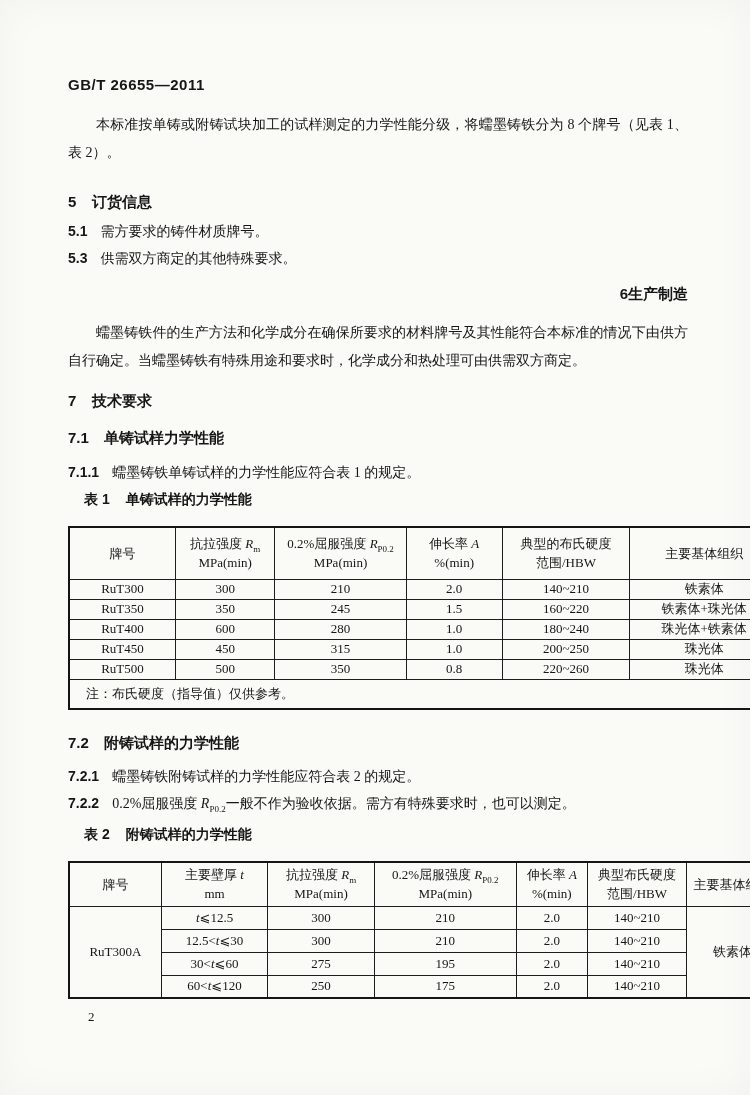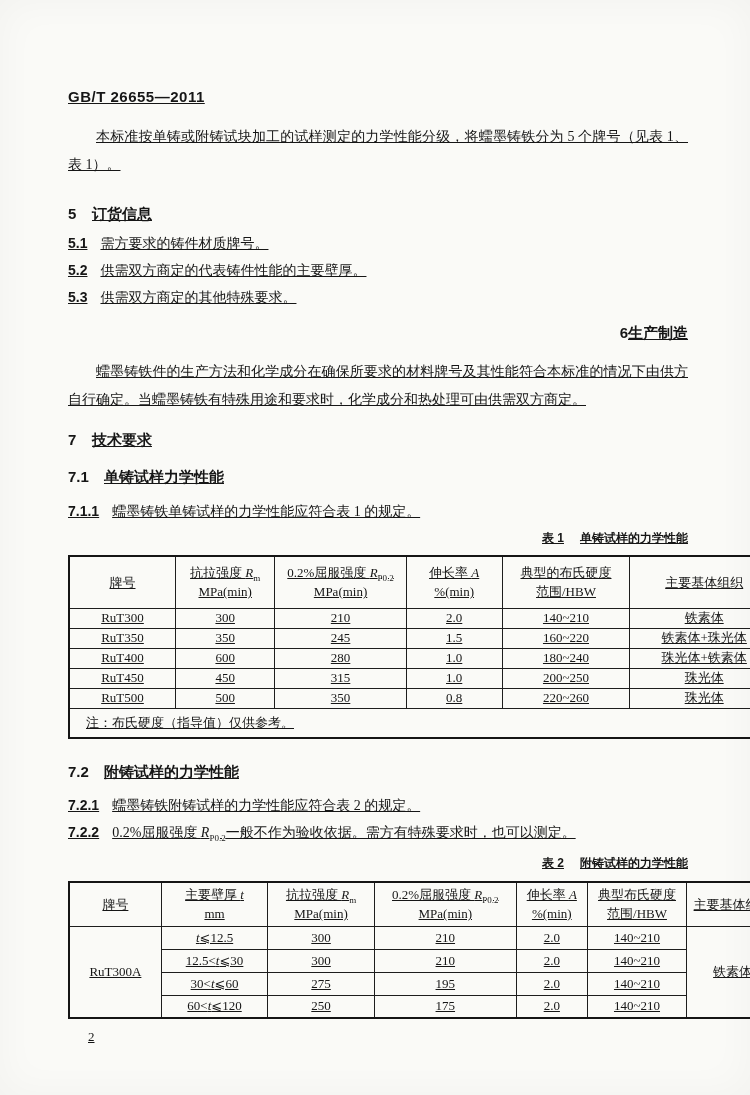--- a/index.html
+++ b/index.html
@@ -2,26 +2,25 @@
 <html lang="zh"><head>
 <meta charset="utf-8">
 <style>
   html,body{margin:0;padding:0;background:#ffffff;}
   .page{
     position:relative;
     width:750px;height:1095px;
     background:#fafaf7;
     box-shadow:inset 0 0 40px rgba(0,0,0,0.035);
     box-sizing:border-box;
-    padding:16px 62px 0 68px;
+    padding:4px 62px 0 68px;
     overflow:hidden;
     color:#161616;
     font-family:"Liberation Serif","DejaVu Serif",serif;
     font-size:14px;
-    text-decoration:underline;
   }
   .doc-code{
     margin:71px 0 0 0;
     font-family:"Liberation Sans","DejaVu Sans",sans-serif;
     font-weight:bold;font-size:15px;line-height:20px;
     letter-spacing:0.5px;
   }
   .para{
     margin:0;line-height:28px;text-indent:2em;text-align:justify;
   }
@@ -40,23 +39,23 @@
   .clause{margin:0;line-height:27px;}
   .clause .cnum{
     font-family:"Liberation Sans","DejaVu Sans",sans-serif;
     font-weight:bold;margin-right:13px;
   }
   .clause.first{margin-top:6px;}
   .clause.c711{margin-top:11px;line-height:26px;}
   .clause.c712,.clause.c721,.clause.c722{line-height:26px;}
   .clause.c721{margin-top:10px;}
   .tbl-caption{
-    margin:0;text-align:right;
+    margin:16px;text-align:left;
     font-family:"Liberation Sans","DejaVu Sans",sans-serif;
-    font-weight:bold;font-size:12px;line-height:22px;
+    font-weight:bold;font-size:14px;line-height:22px;
   }
   .tbl-caption.cap1{margin-top:2px;}
   .tbl-caption.cap2{margin-top:6px;}
   .tbl-caption .cap-label{margin-right:16px;}
   table.data{
     border-collapse:collapse;
     width:712px;
     table-layout:fixed;
     background:transparent;
   }
@@ -85,26 +84,25 @@
     font-size:13px;line-height:18px;
   }
 </style>
 </head>
 <body>
 
 <div class="page">
 
   <p class="doc-code">GB/T 26655—2011</p>
 
-  <p class="para intro">本标准按单铸或附铸试块加工的试样测定的力学性能分级，将蠕墨铸铁分为 5 个牌号（见表 1、表 1）。</p>
+  <p class="para intro">本标准按单铸或附铸试块加工的试样测定的力学性能分级，将蠕墨铸铁分为 8 个牌号（见表 1、表 2）。</p>
 
   <h2 class="sec s5"><span class="hnum">5</span><span>订货信息</span></h2>
 
   <p class="clause first"><span class="cnum">5.1</span><span>需方要求的铸件材质牌号。</span></p>
-  <p class="clause"><span class="cnum">5.2</span><span>供需双方商定的代表铸件性能的主要壁厚。</span></p>
   <p class="clause"><span class="cnum">5.3</span><span>供需双方商定的其他特殊要求。</span></p>
 
   <h2 class="sec s6"><span class="hnum">6</span><span>生产制造</span></h2>
 
   <p class="para p6">蠕墨铸铁件的生产方法和化学成分在确保所要求的材料牌号及其性能符合本标准的情况下由供方自行确定。当蠕墨铸铁有特殊用途和要求时，化学成分和热处理可由供需双方商定。</p>
 
   <h2 class="sec s7"><span class="hnum">7</span><span>技术要求</span></h2>
 
   <h2 class="sec s71"><span class="hnum" style="min-width:36px">7.1</span><span>单铸试样力学性能</span></h2>
 

